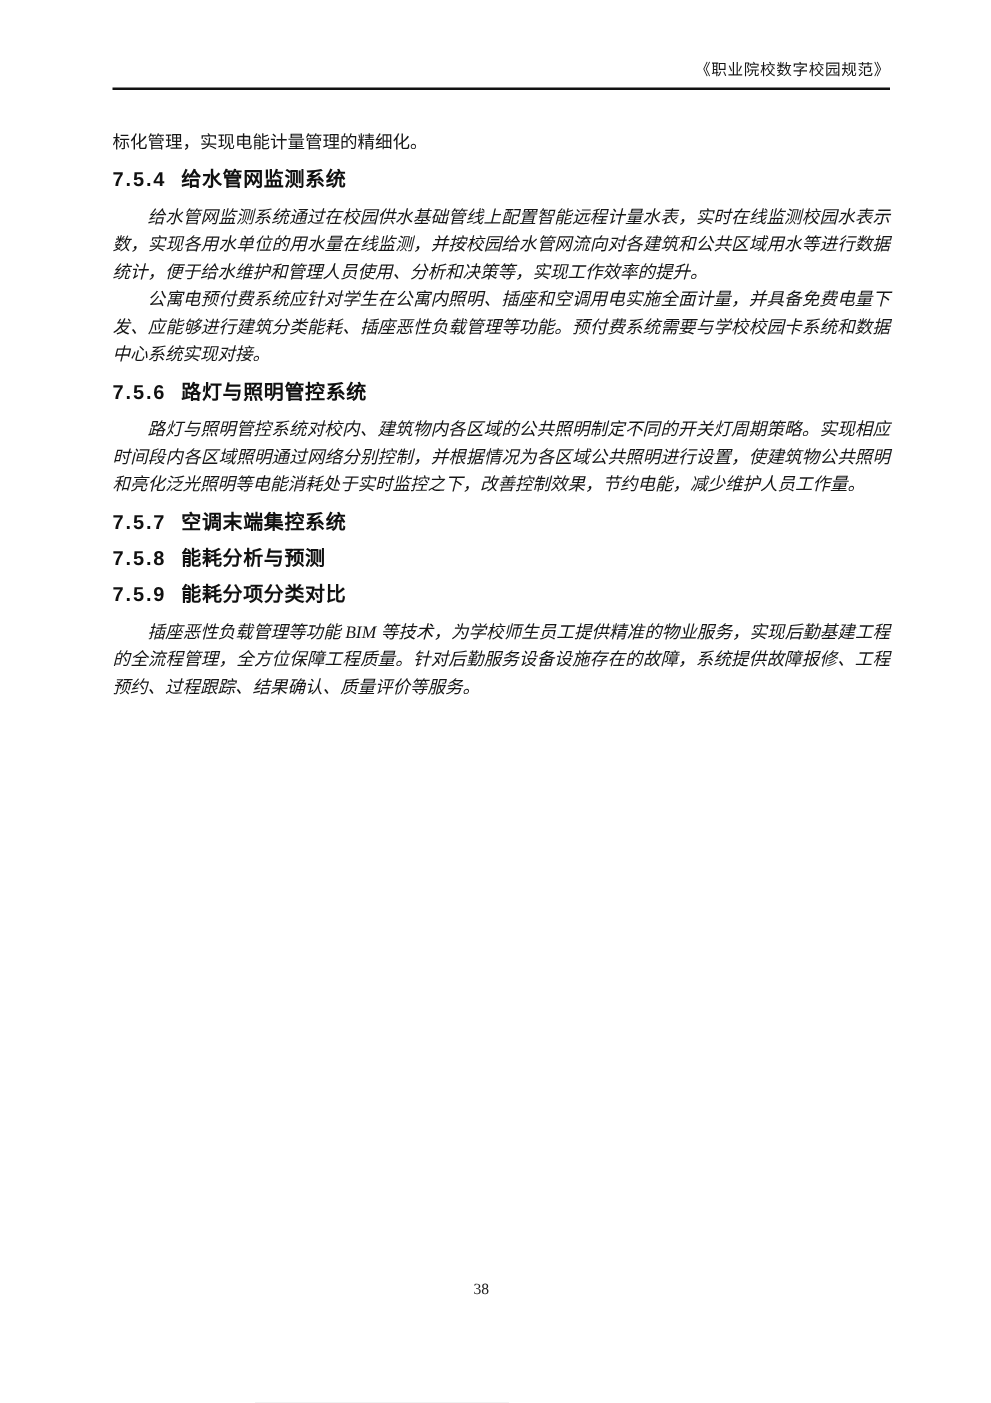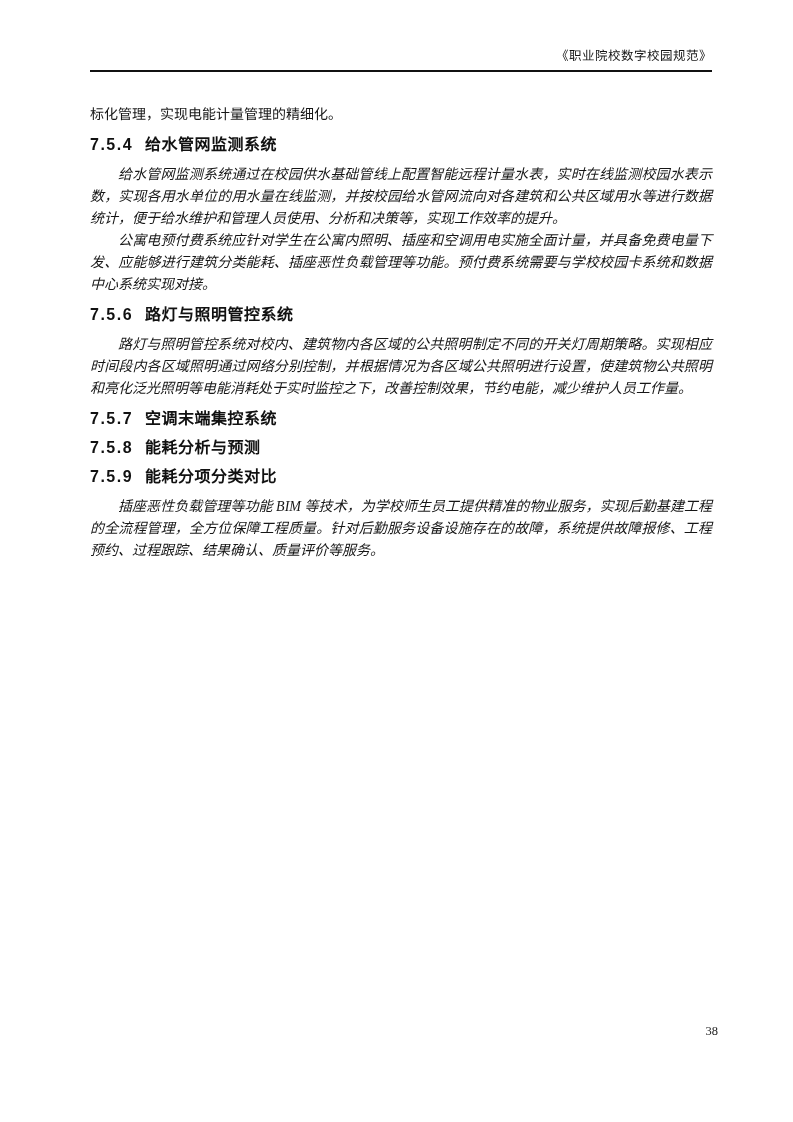--- a/index.html
+++ b/index.html
@@ -60,24 +60,24 @@
   .section-body {
     font-size: 14px;
     line-height: 22px;
     text-align: justify;
     text-indent: 2em;
     margin: 0;
     font-style: italic;
   }
   .page-number {
     position: absolute;
-    left: 96px;
+    left: 74px;
     top: 1024px;
     width: 622px;
-    text-align: right;
+    text-align: center;
     font-size: 12.5px;
     color: #222222;
   }
 </style>
 </head>
 <body>
 
 <div class="page">
   <div class="content">
 

